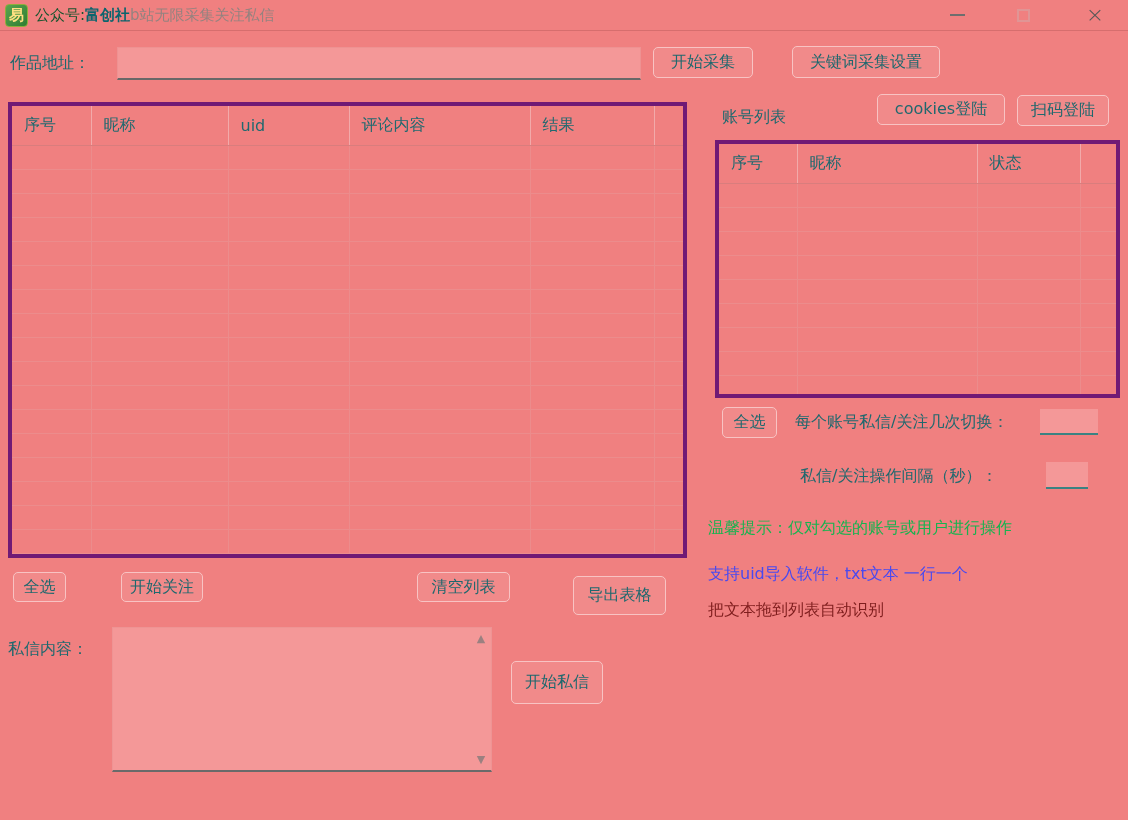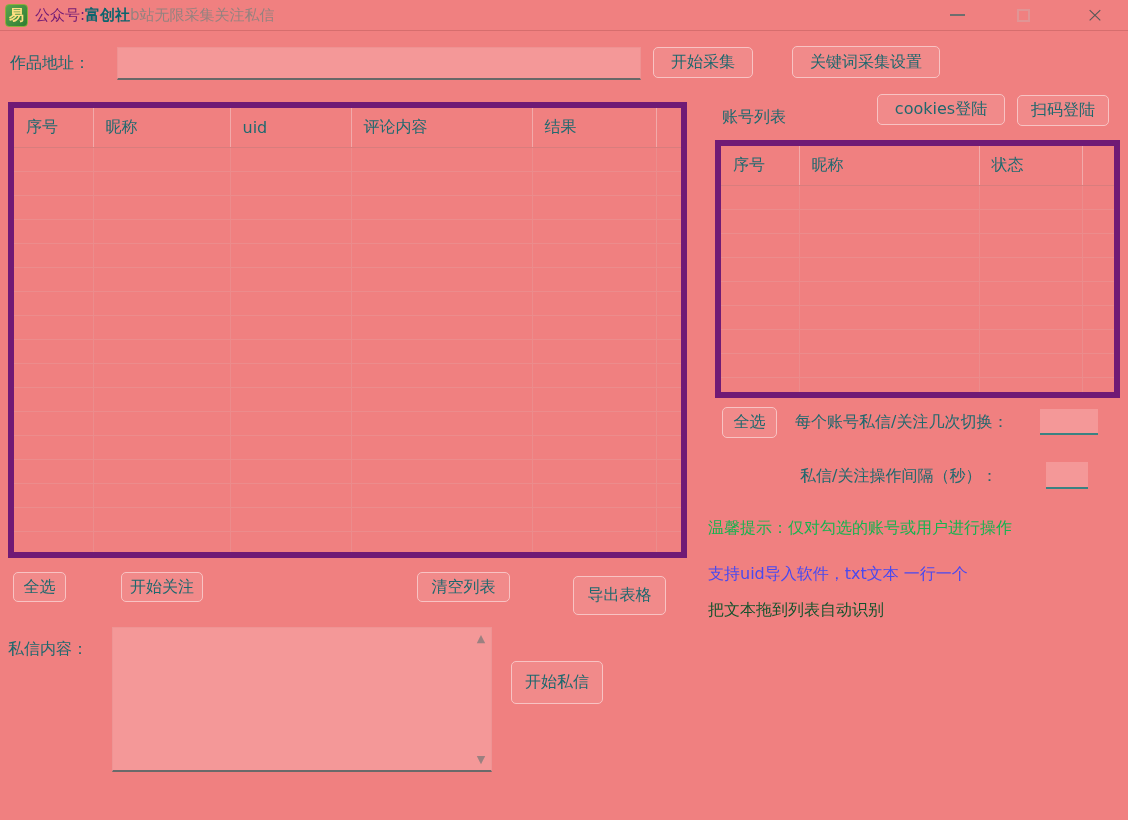--- a/index.html
+++ b/index.html
@@ -20,21 +20,21 @@
     position:absolute; left:5px; top:4px; width:23px; height:23px;
     background:linear-gradient(135deg,#5aa44e,#2e7d32);
     border:1px solid #8fae3a; border-radius:4px;
     color:#ffe082; font-size:15px; font-weight:bold;
     display:flex; align-items:center; justify-content:center;
   }
   #title-text {
     position:absolute; left:35px; top:0; height:31px; line-height:31px;
     font-size:15px; white-space:nowrap;
   }
-  .title-prefix { color:#701a75; }
+  .title-prefix { color:#14532d; }
   .title-brand  { color:#0c646d; font-weight:bold; }
   .title-suffix { color:#95827f;margin-top:10px; }
   .win-ctl {
     position:absolute; top:0; height:30px; width:34px;
     display:flex; align-items:center; justify-content:center; cursor:pointer;
   }
   #min-btn { left:940px; }
   #min-btn .dash { width:15px; height:2px; background:#6e6e6e; }
   #max-btn { left:1006px; }
   #max-btn .square { width:13px; height:13px; border:2px solid #e09595; }
@@ -56,21 +56,21 @@
   #address-label { left:10px; top:53px; }
   #address-input {
     position:absolute; left:117px; top:47px; width:524px; height:33px;
     background:#f49898; border:1px solid #ee9292; border-bottom:2px solid #686868;
     font-size:16px; color:#333; padding:0 6px; outline:none; font-family:inherit;
   }
   #collect-btn  { left:653px; top:47px; width:100px; height:31px; }
   #keyword-btn  { left:792px; top:46px; width:148px; height:32px; }
   
   .table-wrap {
-    position:absolute; border:6px solid #701a75; overflow:hidden; background:#f08080;
+    position:absolute; border:4px solid #701a75; overflow:hidden; background:#f08080;
   }
   #comments-table-wrap { left:8px;   top:102px; width:679px; height:456px; }
   #accounts-table-wrap { left:715px; top:140px; width:405px; height:258px; }
   table { width:100%; border-collapse:collapse; table-layout:fixed; }
   th {
     height:39px; font-size:16px; font-weight:normal; color:#20696f;
     text-align:left; padding-left:12px;
     border-right:1px solid #f2aaaa; border-bottom:1px solid #d97d7d;
     cursor:pointer; white-space:nowrap; overflow:hidden;
   }
@@ -89,21 +89,21 @@
   #interval-label { left:800px; top:466px; }
   .mini-input {
     position:absolute; background:#f49898;
     border:none; border-bottom:2px solid #3b8282;
     font-size:15px; color:#333; padding:0 4px; outline:none; font-family:inherit;
   }
   #switch-input   { left:1040px; top:409px; width:58px; height:26px; }
   #interval-input { left:1046px; top:462px; width:42px; height:27px; }
   #tip-warning { left:708px; top:518px; color:#17b34f; }
   #tip-uid     { left:708px; top:564px; color:#4949ef; }
-  #tip-drag    { left:708px; top:600px; color:#14532d; }
+  #tip-drag    { left:708px; top:600px; color:#7f1d1d; }
   
   #select-all-left { left:13px;  top:572px; width:53px; height:30px; }
   #start-follow    { left:121px; top:572px; width:82px; height:30px; }
   #clear-list      { left:417px; top:572px; width:93px; height:30px; }
   #export-table    { left:573px; top:576px; width:93px; height:39px; }
   
   #message-label { left:8px; top:639px; }
   #message-box {
     position:absolute; left:112px; top:627px; width:380px; height:145px;
     background:#f49898; border:1px solid #ee9494; border-bottom:2px solid #6a6a6a;

